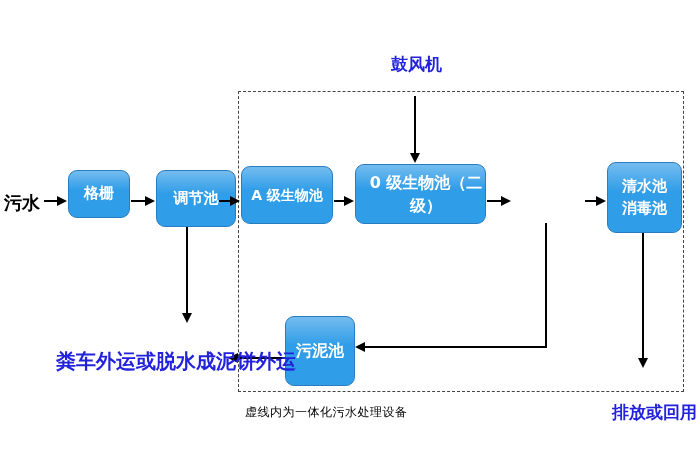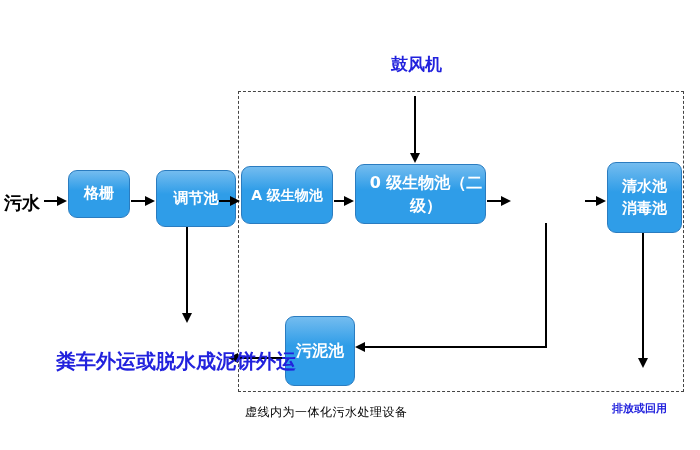--- a/index.html
+++ b/index.html
@@ -132,15 +132,15 @@
 
   <div>
     <div class="vline" style="left:642px;top:233px;height:126px;"></div>
     <div class="ah ah-d" style="left:638px;top:358px;"></div>
   </div>
 
   <div class="lbl lbl-blue" style="left:56px;top:348px;font-size:20px;">粪车外运或脱水成泥饼外运</div>
 
   <div class="lbl lbl-note" style="left:245px;top:404px;">虚线内为一体化污水处理设备</div>
 
-  <div class="lbl lbl-blue" style="left:612px;top:401px;font-size:11px;">排放或回用</div>
+  <div class="lbl lbl-blue" style="left:612px;top:401px;font-size:17px;">排放或回用</div>
 
 </div>
 
 </body></html>

